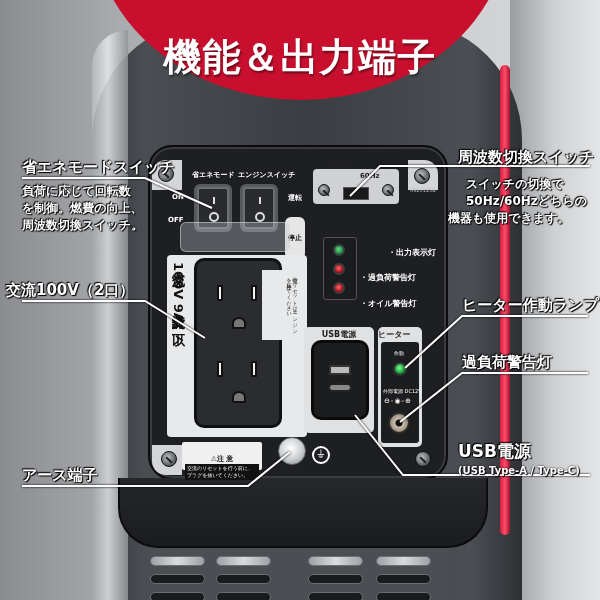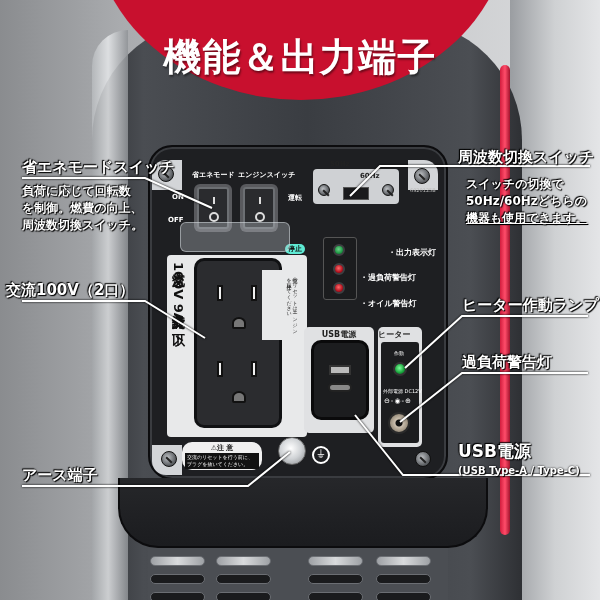--- a/index.html
+++ b/index.html
@@ -168,22 +168,22 @@
   }
   .heater-small { color:#fff; font-size: 5px; white-space: nowrap; }
   .dc-jack {
     left: 388px; top: 412px; width: 22px; height: 22px; border-radius: 50%;
     background: radial-gradient(circle, #111 0 3px, #cbbfae 4px, #8e8372 10px);
     border: 2px solid #2a2a2a;
   }
 
   
   .caution {
-    left: 182px; top: 442px; width: 80px; height: 28px; background: #f0f0f0; border-radius: 10px;
-    padding: 1px 3px;
+    left: 182px; top: 442px; width: 80px; height: 28px; background: #f0f0f0; border-radius: 2px;
+    padding: 12px 3px;
   }
   .caution-title { font-size: 7px; color:#111; text-align:center; font-weight:bold; }
   .caution-body { background:#111; color:#fff; font-size: 5px; padding: 1px 2px; line-height: 7px; }
   .earth-terminal {
     left: 278px; top: 437px; width: 28px; height: 28px; border-radius: 50%;
     background: radial-gradient(circle at 45% 40%, #ffffff, #cfd2d5 50%, #85888c);
     border: 1px solid #666;
   }
   .earth-symbol {
     left: 312px; top: 446px; width: 18px; height: 18px; border-radius: 50%; border: 2px solid #fff;
@@ -240,21 +240,21 @@
 <div class="abs screw-corner" style="left:152px;top:445px;border-radius:0 0 0 14px;"></div>
 <div class="abs screw" style="left:161px;top:451px;"></div>
 <div class="abs screw" style="left:415px;top:451px;"></div>
 <div class="abs" style="left:410px;top:187px;font-size:5px;color:#bbb;">6920125B</div>
 
 <div class="abs switch-label-small" style="left:192px;top:170px;">省エネモード</div>
 <div class="abs switch-label-small" style="left:238px;top:170px;">エンジンスイッチ</div>
 <div class="abs switch-label-small" style="left:172px;top:193px;">ON</div>
 <div class="abs switch-label-small" style="left:168px;top:216px;">OFF</div>
 <div class="abs switch-label-small" style="left:288px;top:193px;">運転</div>
-<div class="abs switch-label-small" style="left:285px;top:217px;background:#5eead4;color:#111;padding:0 3px;border-radius:6px;margin-top:27px;">停止</div>
+<div class="abs switch-label-small" style="left:285px;top:217px;background:#e5e5e5;color:#111;padding:16px 3px;border-radius:6px;">停止</div>
 <div class="abs rocker" style="left:197px;top:187px;">
     <div class="bar"></div>
     <div class="ring"></div>
   </div>
 <div class="abs rocker" style="left:243px;top:187px;">
     <div class="bar"></div>
     <div class="ring"></div>
   </div>
 <div class="abs cover"></div>
 
@@ -324,21 +324,21 @@
 </svg>
 
 <div class="abs callout-title" style="left:22px;top:158px;">省エネモードスイッチ</div>
 <div class="abs callout-desc" style="left:22px;top:183px;">負荷に応じて回転数</div>
 <div class="abs callout-desc" style="left:22px;top:200px;">を制御。燃費の向上、</div>
 <div class="abs callout-desc" style="left:22px;top:217px;">周波数切換スイッチ。</div>
 
 <div class="abs callout-title" style="left:458px;top:148px;">周波数切換スイッチ</div>
 <div class="abs callout-desc" style="left:466px;top:176px;">スイッチの切換で</div>
 <div class="abs callout-desc" style="left:466px;top:193px;">50Hz/60Hzどちらの</div>
-<div class="abs callout-desc" style="left:466px;top:210px;text-decoration:underline;">機器も使用できます。</div>
+<div class="abs callout-desc" style="left:448px;top:210px;">機器も使用できます。</div>
 
 <div class="abs callout-title" style="left:6px;top:281px;">交流100V（2口）</div>
 
 <div class="abs callout-title" style="left:462px;top:296px;">ヒーター作動ランプ</div>
 <div class="abs callout-title" style="left:462px;top:353px;">過負荷警告灯</div>
 
 <div class="abs callout-title" style="left:458px;top:440px;font-size:17px;">USB電源</div>
 <div class="abs callout-sub" style="left:458px;top:465px;">(USB Type-A / Type-C)</div>
 
 <div class="abs callout-title" style="left:22px;top:466px;">アース端子</div>

